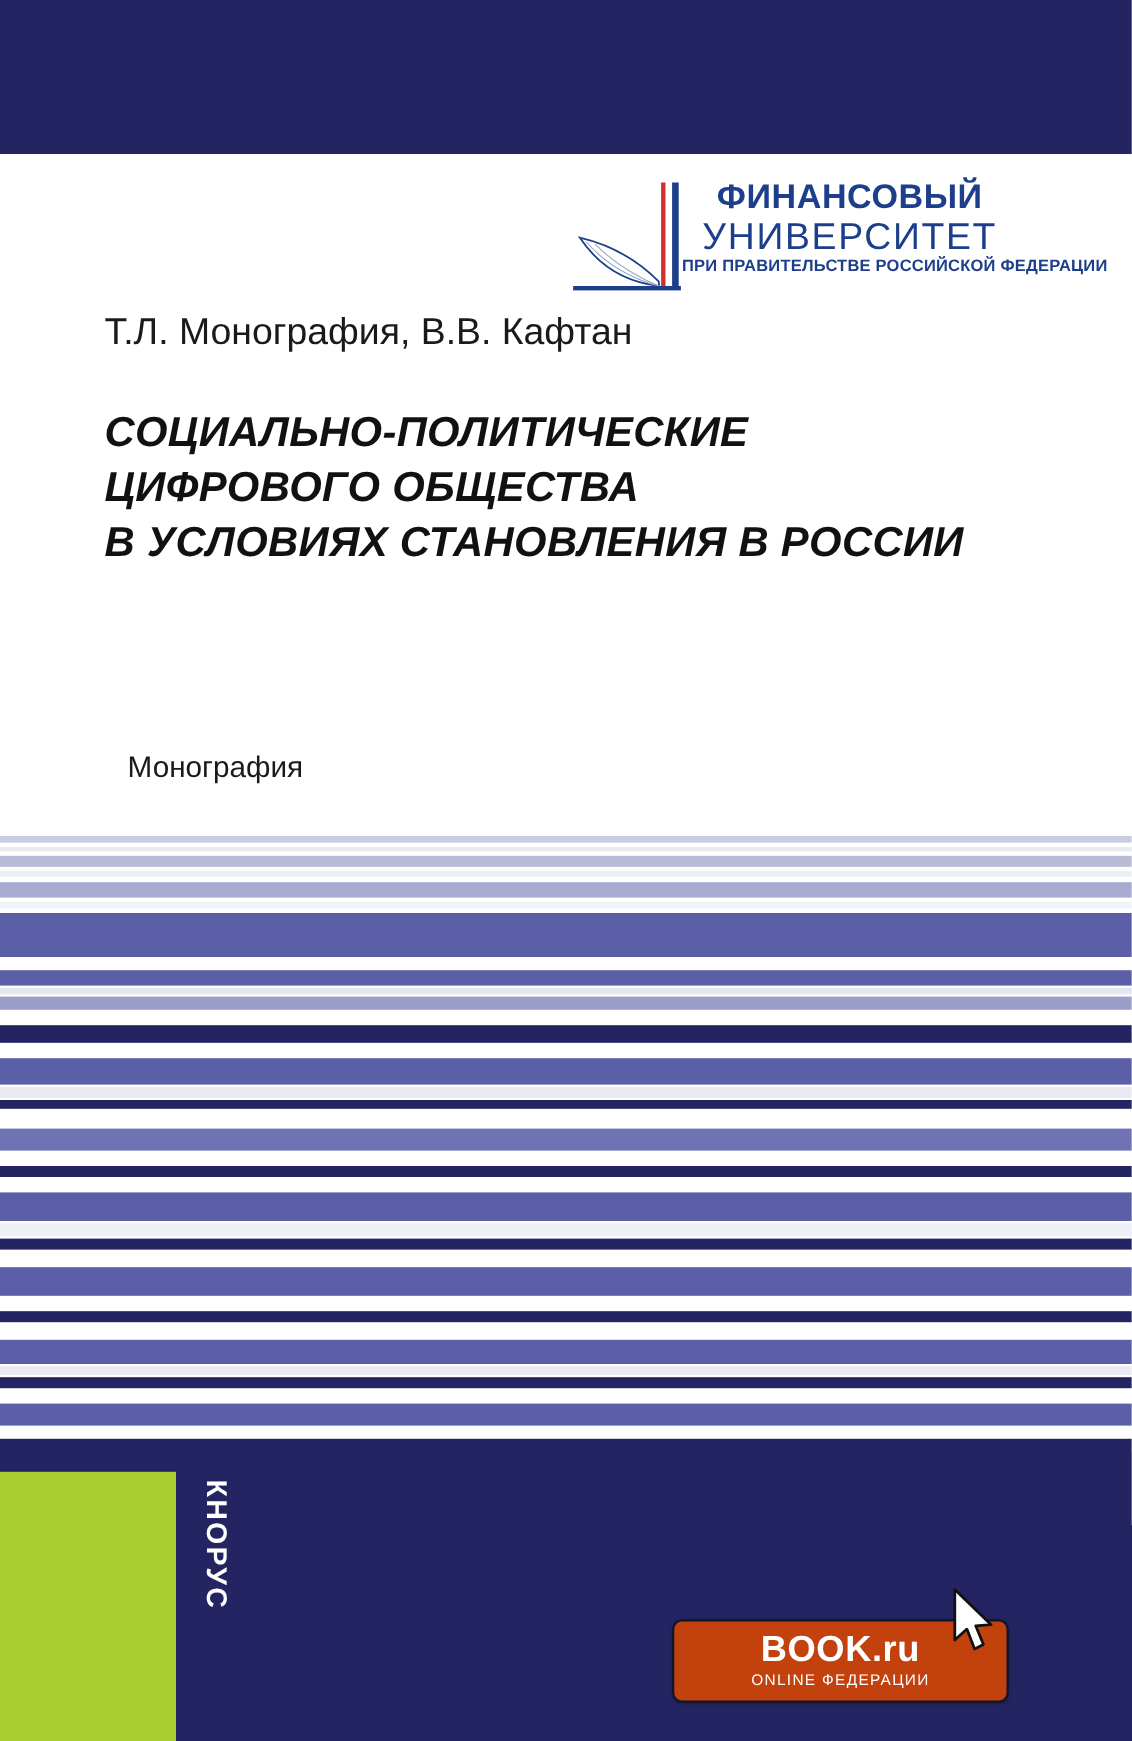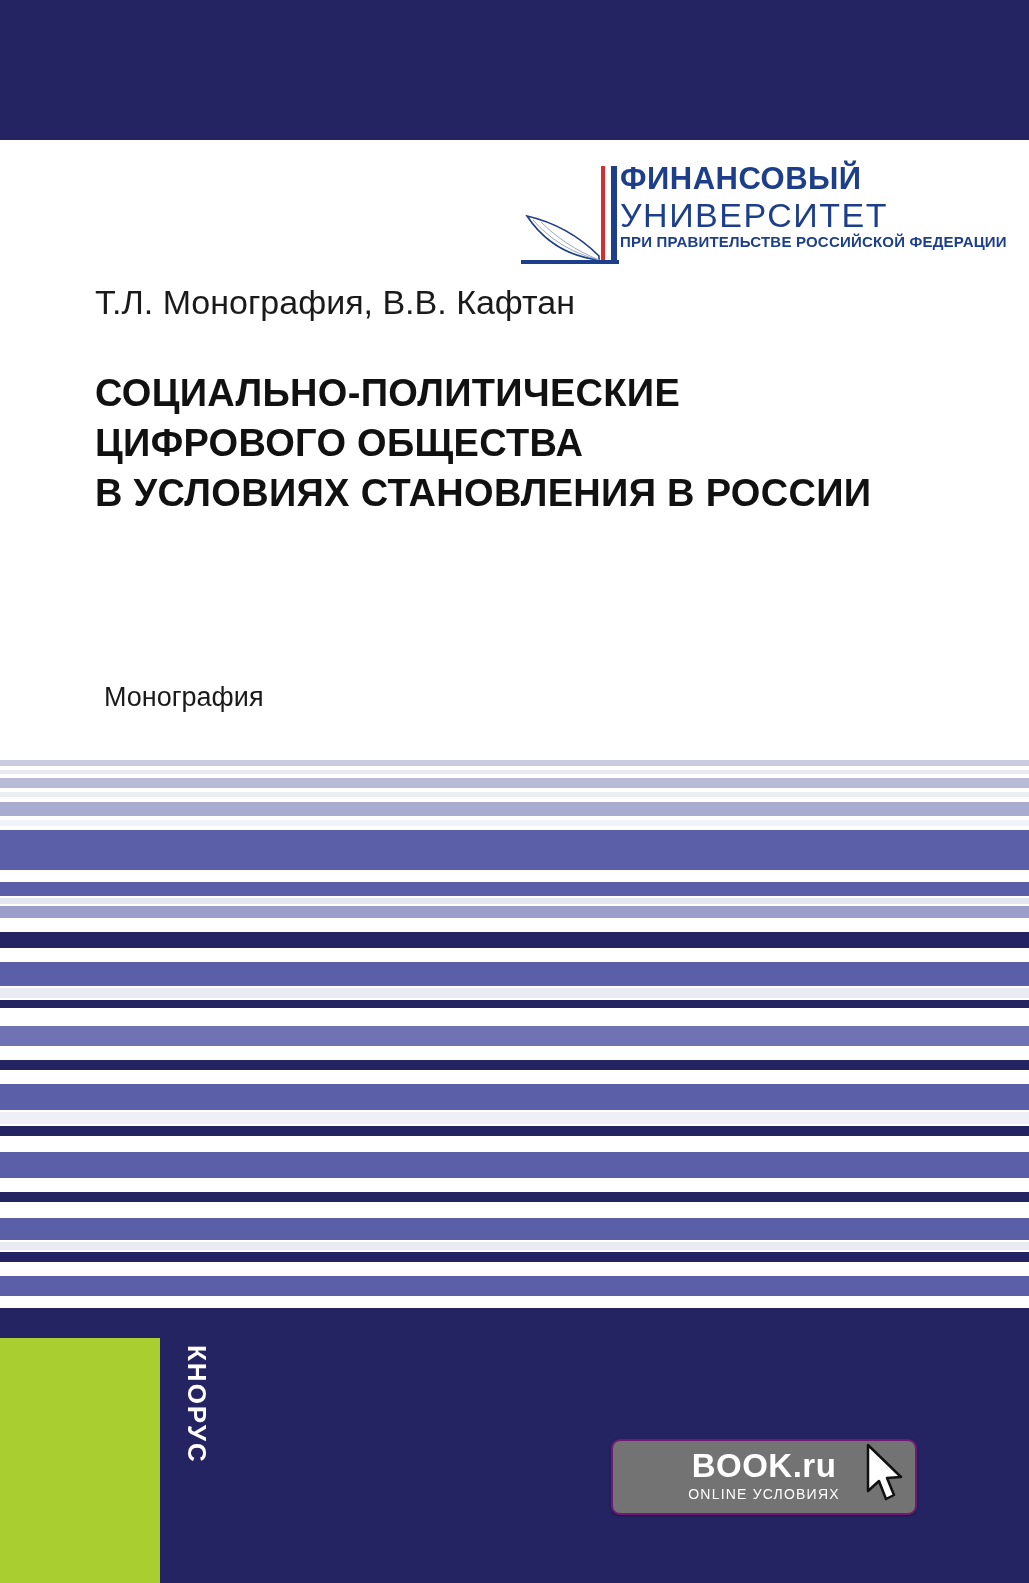--- a/index.html
+++ b/index.html
@@ -44,21 +44,21 @@
     top: 160px;
     width: 420px;
     height: 115px;
   }
   .logo svg { display: block; }
   .logo-text-wrap {
     position: absolute;
     left: 115px;
     top: 2px;
     width: 305px;
-    text-align: left;
+    text-align: center;
   }
   .logo-line1 {
     font-family: "Liberation Sans", sans-serif;
     font-weight: bold;
     font-size: 31px;
     letter-spacing: 0.5px;
     color: #1d3f8b;
     line-height: 34px;
     white-space: nowrap;
   }
@@ -99,26 +99,26 @@
     top: 368px;
     width: 830px;
     font-family: "Liberation Sans", sans-serif;
     font-weight: bold;
     font-size: 38px;
     line-height: 50px;
     letter-spacing: 0.3px;
     color: #111111;
     text-transform: uppercase;
   }
-  .title div { white-space: nowrap; }
+  .title div { white-space: nowrap; font-style: italic; }
 
   
   .subtitle {
     position: absolute;
-    left: 104px;
+    left: 116px;
     top: 682px;
     font-size: 27px;
     color: #1a1a1a;
     font-family: "Liberation Sans", sans-serif;
   }
 
   
   .stripes {
     position: absolute;
     left: 0;
@@ -165,25 +165,25 @@
     font-size: 26px;
     letter-spacing: 2px;
     writing-mode: vertical-rl;
     text-orientation: mixed;
   }
 
   
   .badge {
     position: absolute;
     left: 611px;
-    top: 1439px;
+    top: 1472px;
     width: 302px;
     height: 72px;
-    background: #737373;
-    border: 2px solid #701a75;
+    background: #c2410c;
+    border: 2px solid #0f172a;
     border-radius: 9px;
     box-shadow: 0 1px 3px rgba(0,0,0,0.35);
   }
   .badge-main {
     position: absolute;
     left: 0; right: 0;
     top: 6px;
     text-align: center;
     font-family: "Liberation Sans", sans-serif;
     font-weight: bold;
@@ -284,21 +284,21 @@
     <div class="stripe" style="top:538px;height:8px;background:#ffffff;"></div>
     <div class="stripe" style="top:548px;height:12px;background:#252463;"></div>
   </div>
 
   <div class="lower-navy"></div>
   <div class="pub-block"></div>
   <div class="pub-name">КНОРУС</div>
 
   <div class="badge">
     <div class="badge-main">BOOK.ru</div>
-    <div class="badge-sub">ONLINE УСЛОВИЯХ</div>
+    <div class="badge-sub">ONLINE ФЕДЕРАЦИИ</div>
   </div>
 
   <div class="cursor">
     <svg width="44" height="62" viewBox="0 0 44 62">
       <path d="M4 2 L4 48 L15 38 L22 56 L30 52 L23 35 L37 34 Z" fill="#ffffff" stroke="#111111" stroke-width="2.5" stroke-linejoin="round"></path>
     </svg>
   </div>
 
 </div>
 

